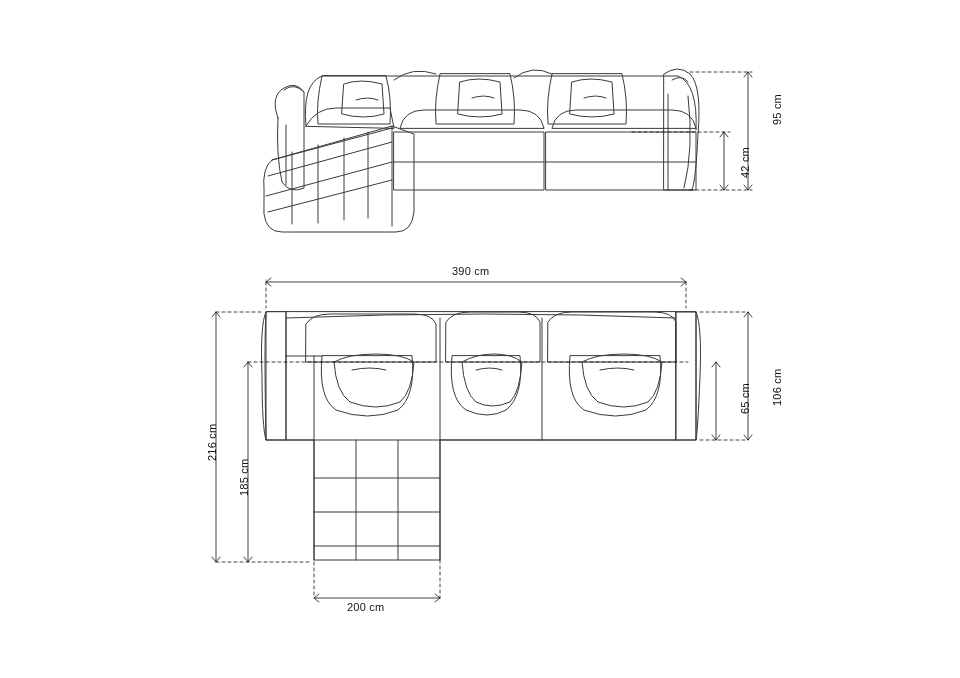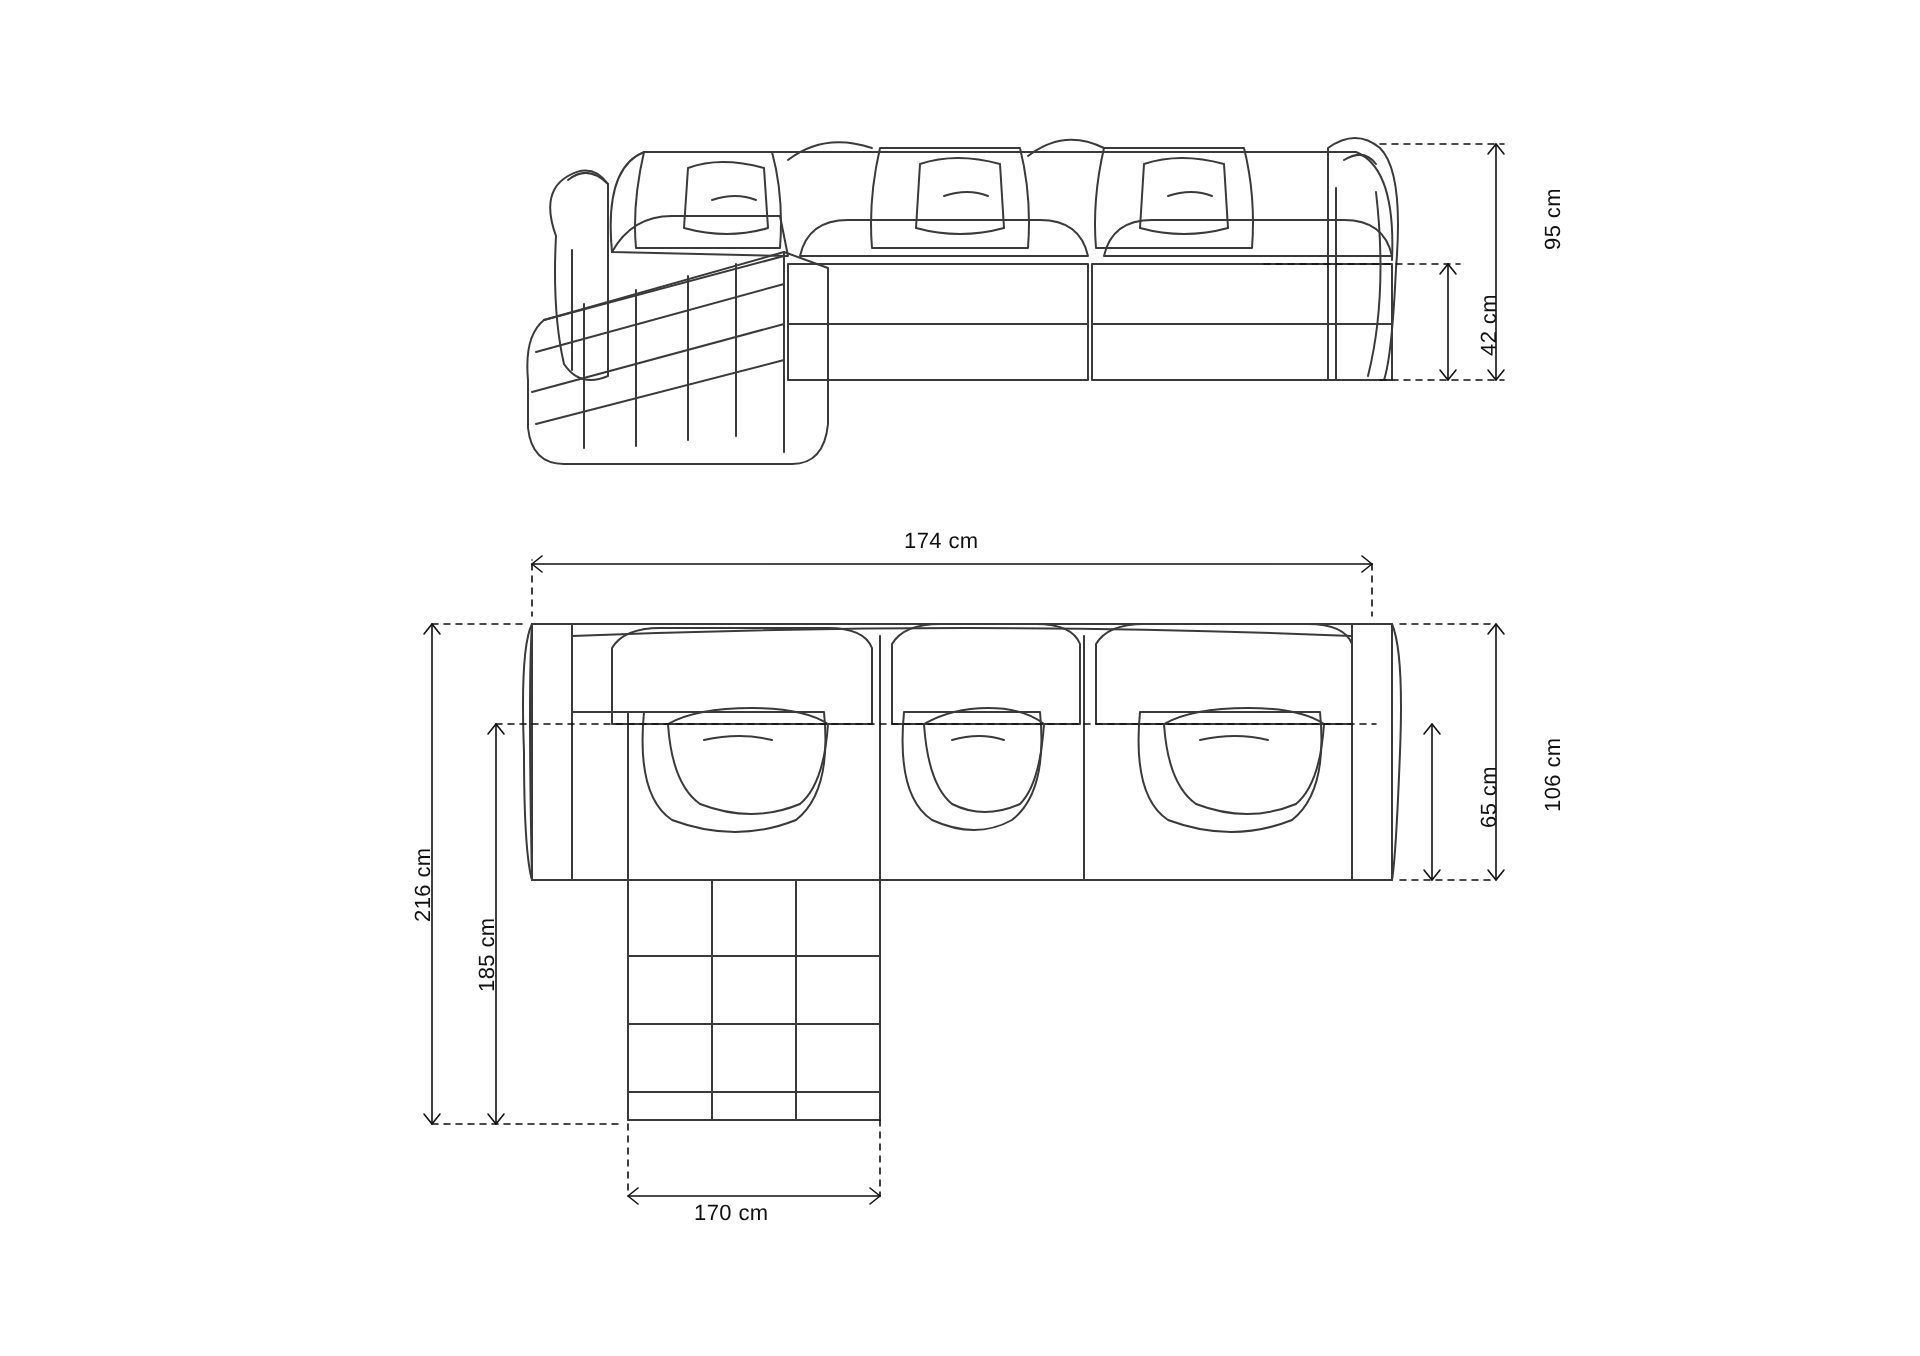--- a/index.html
+++ b/index.html
@@ -202,25 +202,25 @@
         <path d="M440 560 l0 38" stroke-dasharray="3,3"></path>
       </g>
 
     </g>
   </svg>
 
   <div class="dim-label rot" style="left:771px; top:125px;">95 cm</div>
 
   <div class="dim-label rot" style="left:739px; top:178px;">42 cm</div>
 
-  <div class="dim-label" style="left:452px; top:265px;">174 cm</div>
+  <div class="dim-label" style="left:452px; top:265px;">390 cm</div>
 
   <div class="dim-label rot" style="left:206px; top:461px;">216 cm</div>
 
   <div class="dim-label rot" style="left:238px; top:496px;">185 cm</div>
 
   <div class="dim-label rot" style="left:771px; top:406px;">106 cm</div>
 
   <div class="dim-label rot" style="left:739px; top:414px;">65 cm</div>
 
-  <div class="dim-label" style="left:347px; top:601px;">170 cm</div>
+  <div class="dim-label" style="left:347px; top:601px;">200 cm</div>
 
 </div>
 
 </body></html>

